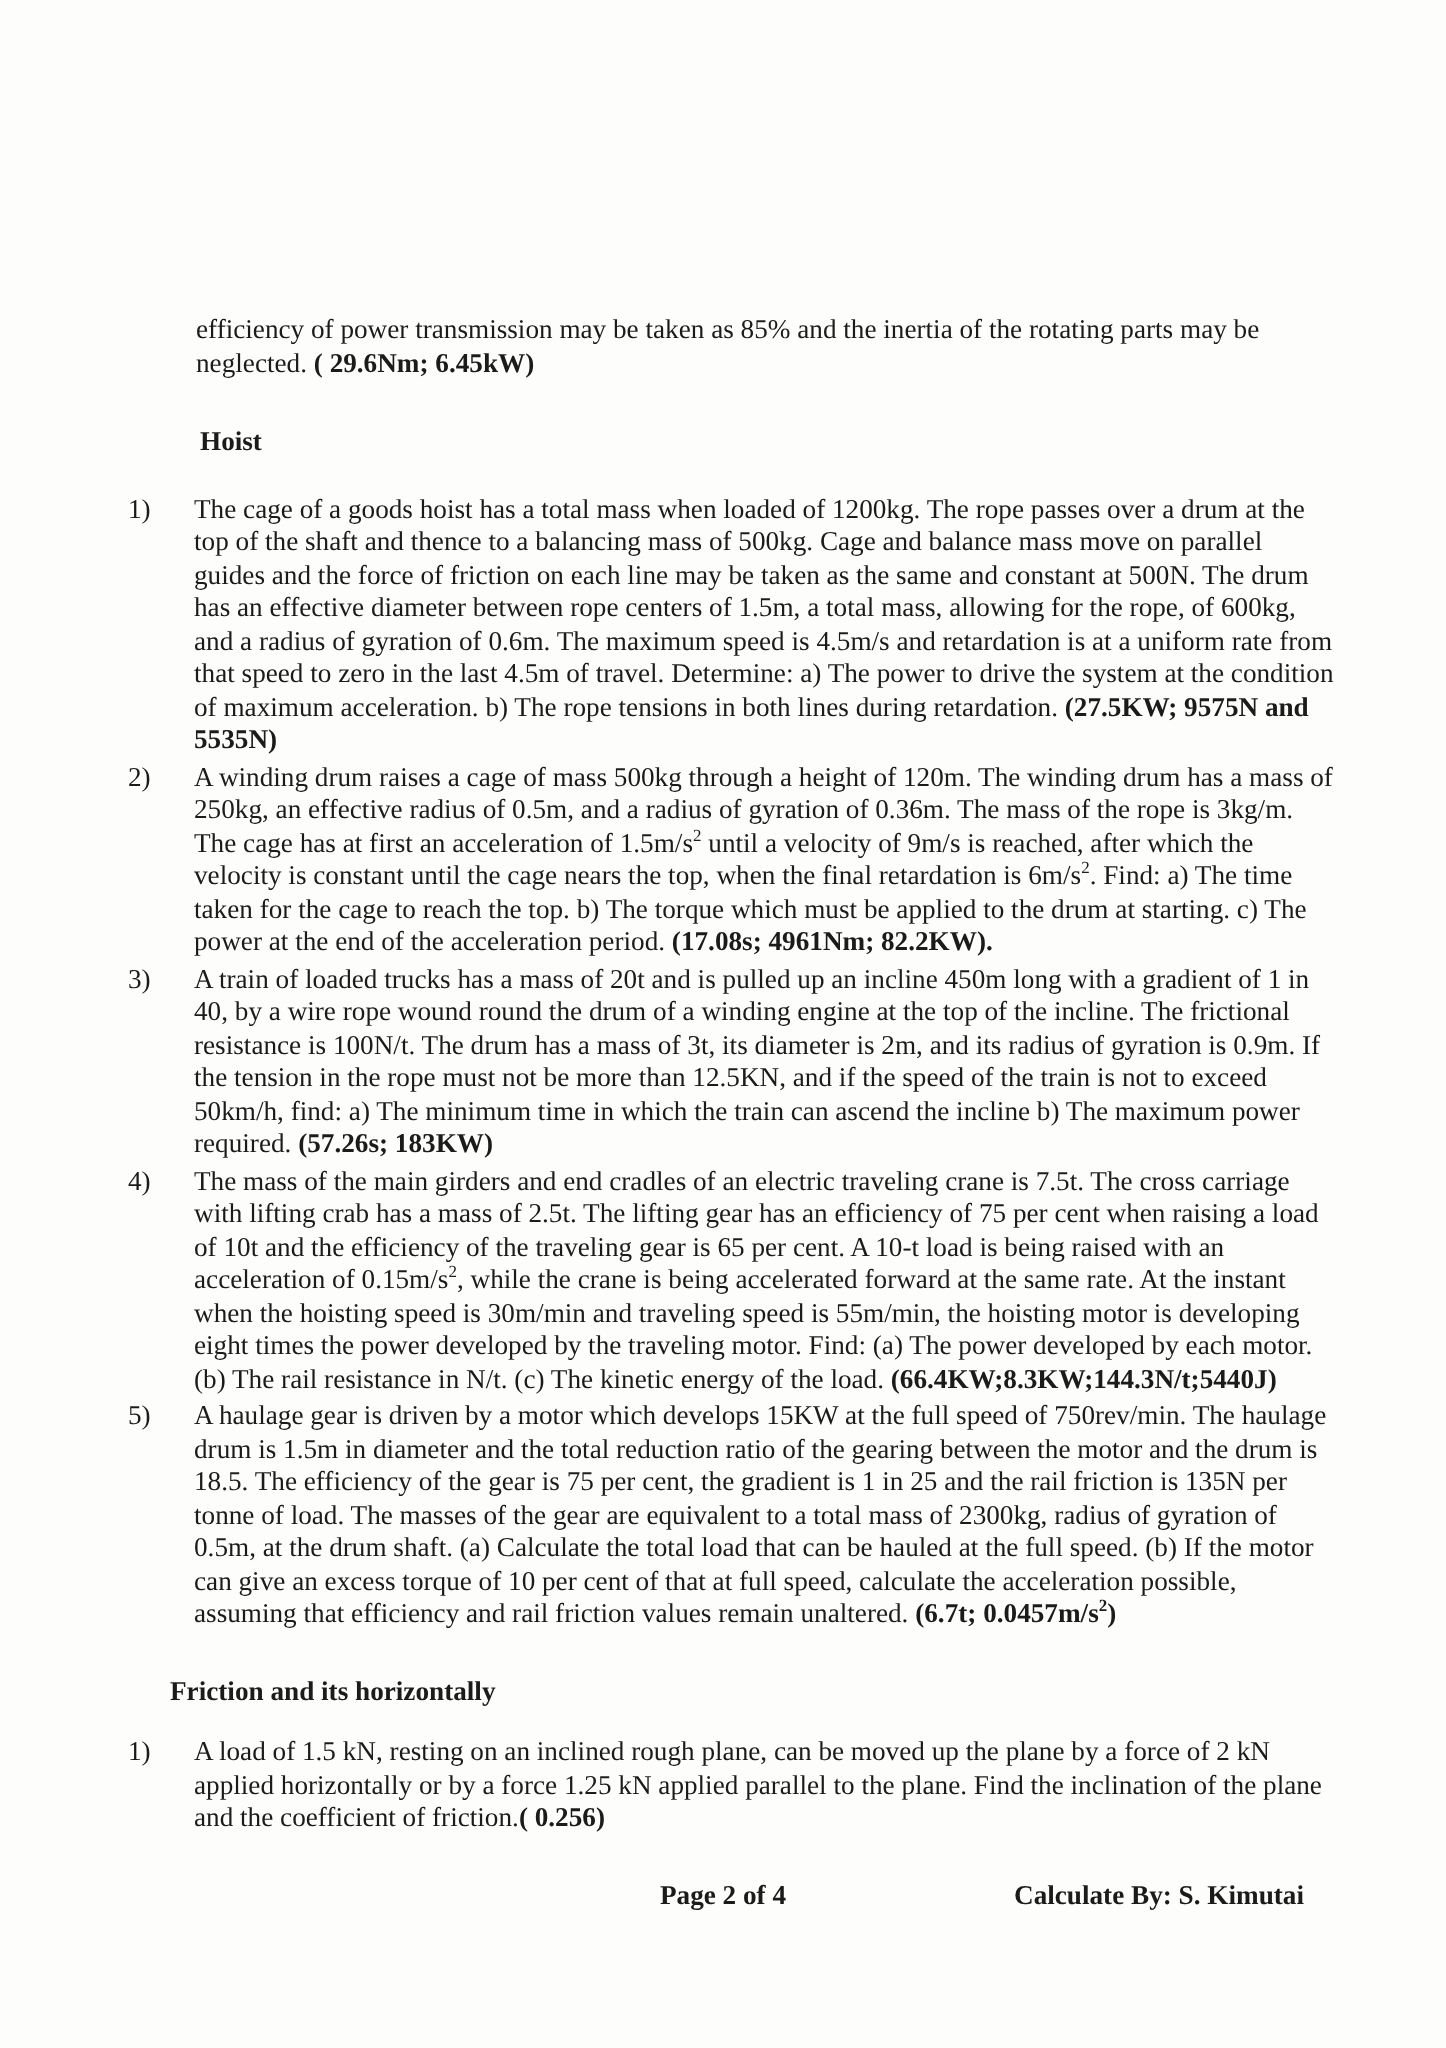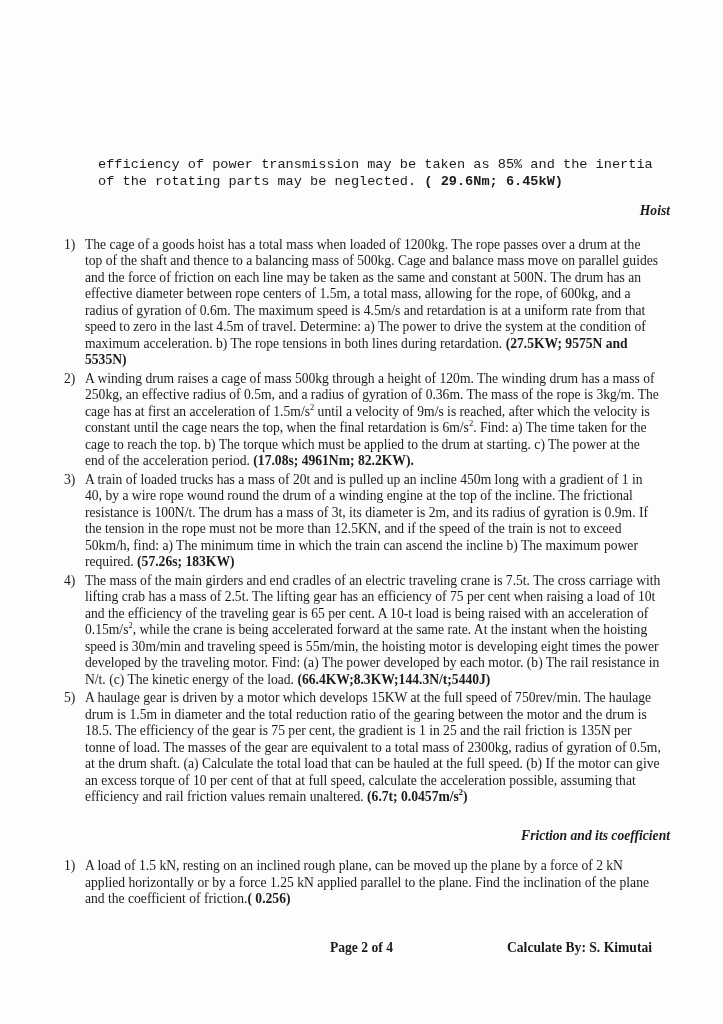--- a/index.html
+++ b/index.html
@@ -15,45 +15,43 @@
     line-height: 16.5px;
     overflow: hidden;
   }
   .content {
     position: absolute;
     top: 157px;
     left: 64px;
     width: 606px;
   }
   .intro {
-    margin: 0 0 13px 34px;
+    margin: 0 0 23px 34px;
     width: 566px;
-    font-family: Liberation Mono, monospace;
   }
   .section-heading {
     font-weight: 700;
-    font-style: italic;
     margin: 0 0 17px 36px;
-    text-align: right;
   }
   .section-heading.h-1 {
     margin-left: 21px;
     margin-top: 22px;
     margin-bottom: 14px;
   }
   .item {
     display: flex;
     margin-bottom: 2px;
   }
   .item .num {
     flex: none;
     width: 21px;
   }
   .item .body {
     width: 576px;
+    margin-left: 12px;
   }
   .sec-0 .item:first-child { margin-bottom: 12px; }
   .b { font-weight: 700; }
   sup {
     font-size: 8.5px;
     line-height: 0;
     vertical-align: super;
   }
   .footer {
     position: absolute;
@@ -99,21 +97,21 @@
           <div class="item">
             <span class="num">4)</span>
             <div class="body"><span>The mass of the main girders and end cradles of an electric traveling crane is 7.5t. The cross carriage with lifting crab has a mass of 2.5t. The lifting gear has an efficiency of 75 per cent when raising a load of 10t and the efficiency of the traveling gear is 65 per cent. A 10-t load is being raised with an acceleration of 0.15m/s</span><sup>2</sup><span>, while the crane is being accelerated forward at the same rate. At the instant when the hoisting speed is 30m/min and traveling speed is 55m/min, the hoisting motor is developing eight times the power developed by the traveling motor. Find: (a) The power developed by each motor. (b) The rail resistance in N/t. (c) The kinetic energy of the load. </span><span class="b">(66.4KW;8.3KW;144.3N/t;5440J)</span></div>
           </div>
           <div class="item">
             <span class="num">5)</span>
             <div class="body"><span>A haulage gear is driven by a motor which develops 15KW at the full speed of 750rev/min. The haulage drum is 1.5m in diameter and the total reduction ratio of the gearing between the motor and the drum is 18.5. The efficiency of the gear is 75 per cent, the gradient is 1 in 25 and the rail friction is 135N per tonne of load. The masses of the gear are equivalent to a total mass of 2300kg, radius of gyration of 0.5m, at the drum shaft. (a) Calculate the total load that can be hauled at the full speed. (b) If the motor can give an excess torque of 10 per cent of that at full speed, calculate the acceleration possible, assuming that efficiency and rail friction values remain unaltered. </span><span class="b">(6.7t; 0.0457m/s</span><sup class="b">2</sup><span class="b">)</span></div>
           </div>
         </div>
         <div class="section sec-1">
-          <div class="section-heading h-1">Friction and its coefficient</div>
+          <div class="section-heading h-1">Friction and its horizontally</div>
           <div class="item">
             <span class="num">1)</span>
             <div class="body"><span>A load of 1.5 kN, resting on an inclined rough plane, can be moved up the plane by a force of 2 kN applied horizontally or by a force 1.25 kN applied parallel to the plane. Find the inclination of the plane and the coefficient of friction.</span><span class="b">( 0.256)</span></div>
           </div>
         </div>
       </div>
   </div>
   <div class="footer">
     <span class="page-label">Page 2 of 4</span>
     <span class="prepared-by">Calculate By: S. Kimutai</span>

